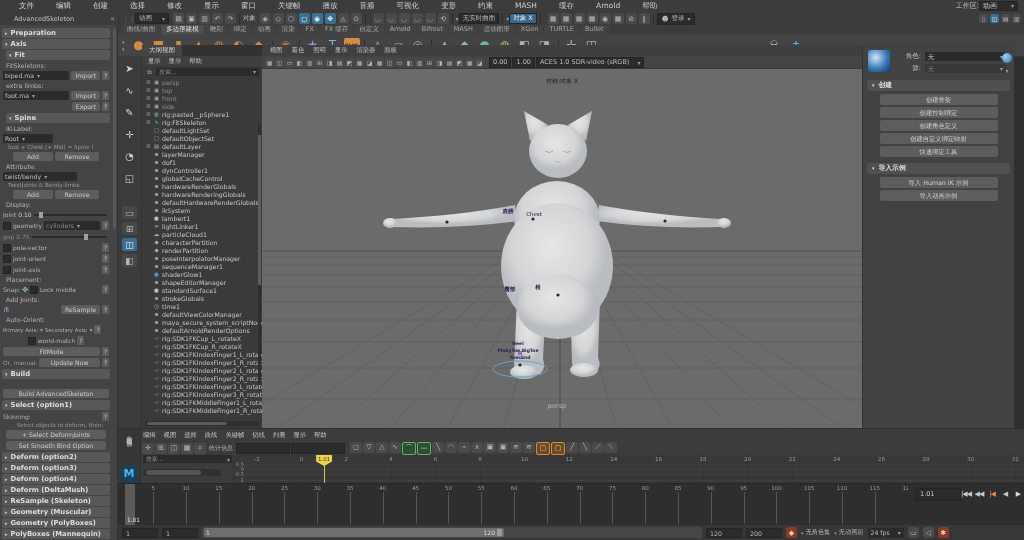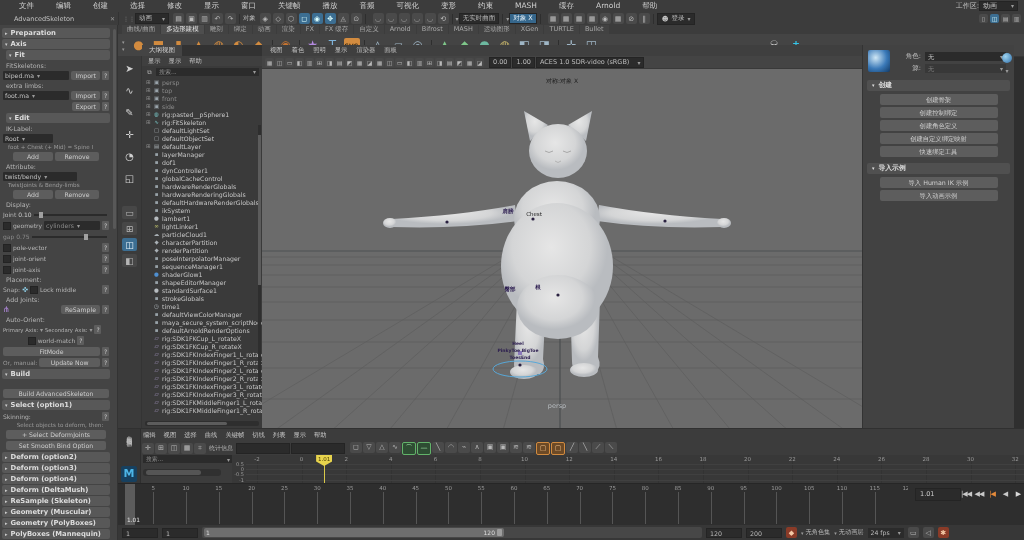--- a/index.html
+++ b/index.html
@@ -368,21 +368,21 @@
         </span>
       <span class="abtn">Import</span>
       <span class="q">?</span>
     </div>
     <div class="lrow right">
       <span class="abtn">Export</span>
       <span class="q">?</span>
     </div>
     <div class="hdr" style="margin-left:6px;">
         <span class="tri">▾</span>
-        <span>Edit</span>
+        <span>Spine</span>
       </div>
     <div class="lbl">IK-Label:</div>
     <div class="lrow">
       <span class="acombo" style="width:46px;">
           <span>Root</span>
           <span class="caret">▾</span>
         </span>
     </div>
     <div class="hint">foot + Chest (+ Mid) = Spine I</div>
     <div class="lrow center">

